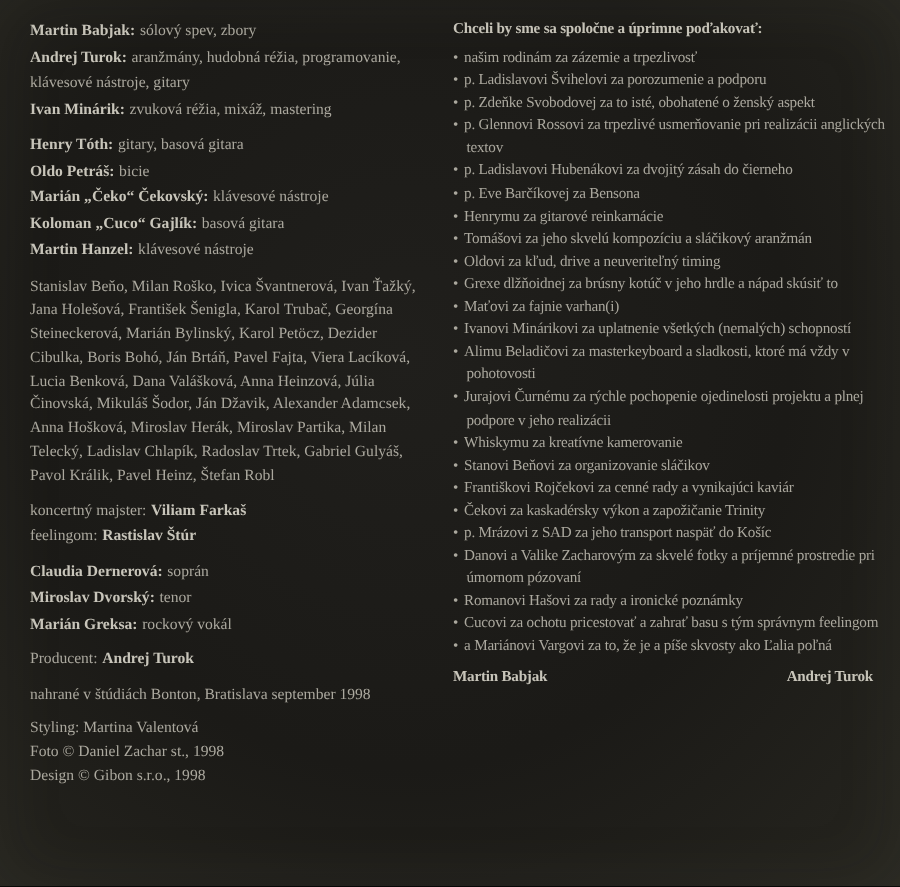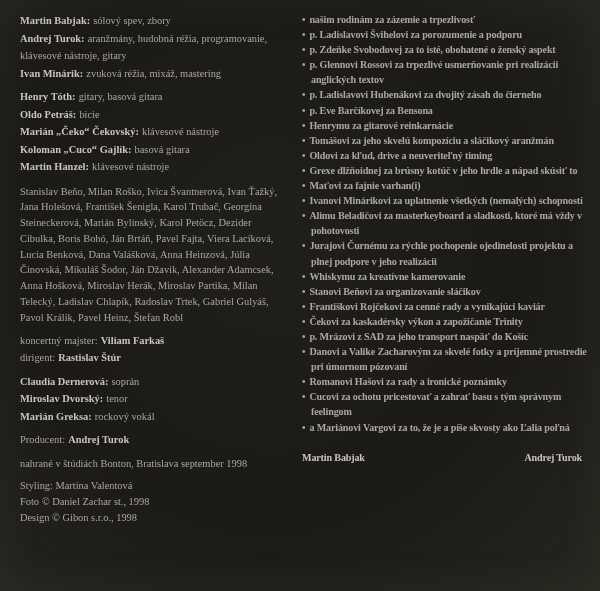--- a/index.html
+++ b/index.html
@@ -34,26 +34,25 @@
   .orch-members { margin:0; line-height:15.8px; }
   .plain-line { margin:0; line-height:17.5px; }
   .prod-note { margin:0; line-height:16px; }
 
   .thanks-heading { margin:0 0 3px 0; line-height:16px; }
   .thanks-list { list-style:none; margin:0; padding:0; }
   .thanks-list li {
     line-height:15.1px;
     padding-left:9px; text-indent:-9px;
     margin:0;
-    font-weight:bold;
   }
   .thanks-list .bu { margin-right:4px; }
   .sig-row {
     display:flex; justify-content:space-between;
-    margin-top:15px; padding-right:10px;
+    margin-top:5px; padding-right:10px;
     line-height:16px;
   }
 </style>
 </head>
 <body>
 
 <div class="page">
 
   <div class="col-left">
 
@@ -70,21 +69,21 @@
       <p class="credit-line"><b class="nm">Koloman „Cuco“ Gajlík:</b><span>basová gitara</span></p>
       <p class="credit-line"><b class="nm">Martin Hanzel:</b><span>klávesové nástroje</span></p>
     </div>
 
     <div class="sec orch">
       <p class="orch-members">Stanislav Beňo, Milan Roško, Ivica Švantnerová, Ivan Ťažký, Jana Holešová, František Šenigla, Karol Trubač, Georgína Steineckerová, Marián Bylinský, Karol Petöcz, Dezider Cibulka, Boris Bohó, Ján Brtáň, Pavel Fajta, Viera Lacíková, Lucia Benková, Dana Valášková, Anna Heinzová, Júlia Činovská, Mikuláš Šodor, Ján Džavik, Alexander Adamcsek, Anna Hošková, Miroslav Herák, Miroslav Partika, Milan Telecký, Ladislav Chlapík, Radoslav Trtek, Gabriel Gulyáš, Pavol Králik, Pavel Heinz, Štefan Robl</p>
     </div>
 
     <div class="sec">
       <p class="credit-line"><span class="lb">koncertný majster:</span><b>Viliam Farkaš</b></p>
-      <p class="credit-line"><span class="lb">dirigent:</span><b>Rastislav Štúr</b></p>
+      <p class="credit-line"><span class="lb">feelingom:</span><b>Rastislav Štúr</b></p>
     </div>
 
 
     <div class="sec">
       <p class="credit-line"><b class="nm">Claudia Dernerová:</b><span>soprán</span></p>
       <p class="credit-line"><b class="nm">Miroslav Dvorský:</b><span>tenor</span></p>
       <p class="credit-line"><b class="nm">Marián Greksa:</b><span>rockový vokál</span></p>
     </div>
 
     <div class="sec">
@@ -98,20 +97,21 @@
     <div class="sec">
       <p class="prod-note">Styling: Martina Valentová</p>
       <p class="prod-note">Foto © Daniel Zachar st., 1998</p>
       <p class="prod-note">Design © Gibon s.r.o., 1998</p>
     </div>
 
   </div>
 
   <div class="col-right">
 
+    <p class="thanks-heading"><b>Chceli by sme sa spoločne a úprimne poďakovať:</b></p>
 
     <ul class="thanks-list">
       <li><span class="bu">•</span><span>našim rodinám za zázemie a trpezlivosť</span></li>
       <li><span class="bu">•</span><span>p. Ladislavovi Švihelovi za porozumenie a podporu</span></li>
       <li><span class="bu">•</span><span>p. Zdeňke Svobodovej za to isté, obohatené o ženský aspekt</span></li>
       <li><span class="bu">•</span><span>p. Glennovi Rossovi za trpezlivé usmerňovanie pri realizácii anglických textov</span></li>
       <li><span class="bu">•</span><span>p. Ladislavovi Hubenákovi za dvojitý zásah do čierneho</span></li>
       <li><span class="bu">•</span><span>p. Eve Barčíkovej za Bensona</span></li>
       <li><span class="bu">•</span><span>Henrymu za gitarové reinkarnácie</span></li>
       <li><span class="bu">•</span><span>Tomášovi za jeho skvelú kompozíciu a sláčikový aranžmán</span></li>

